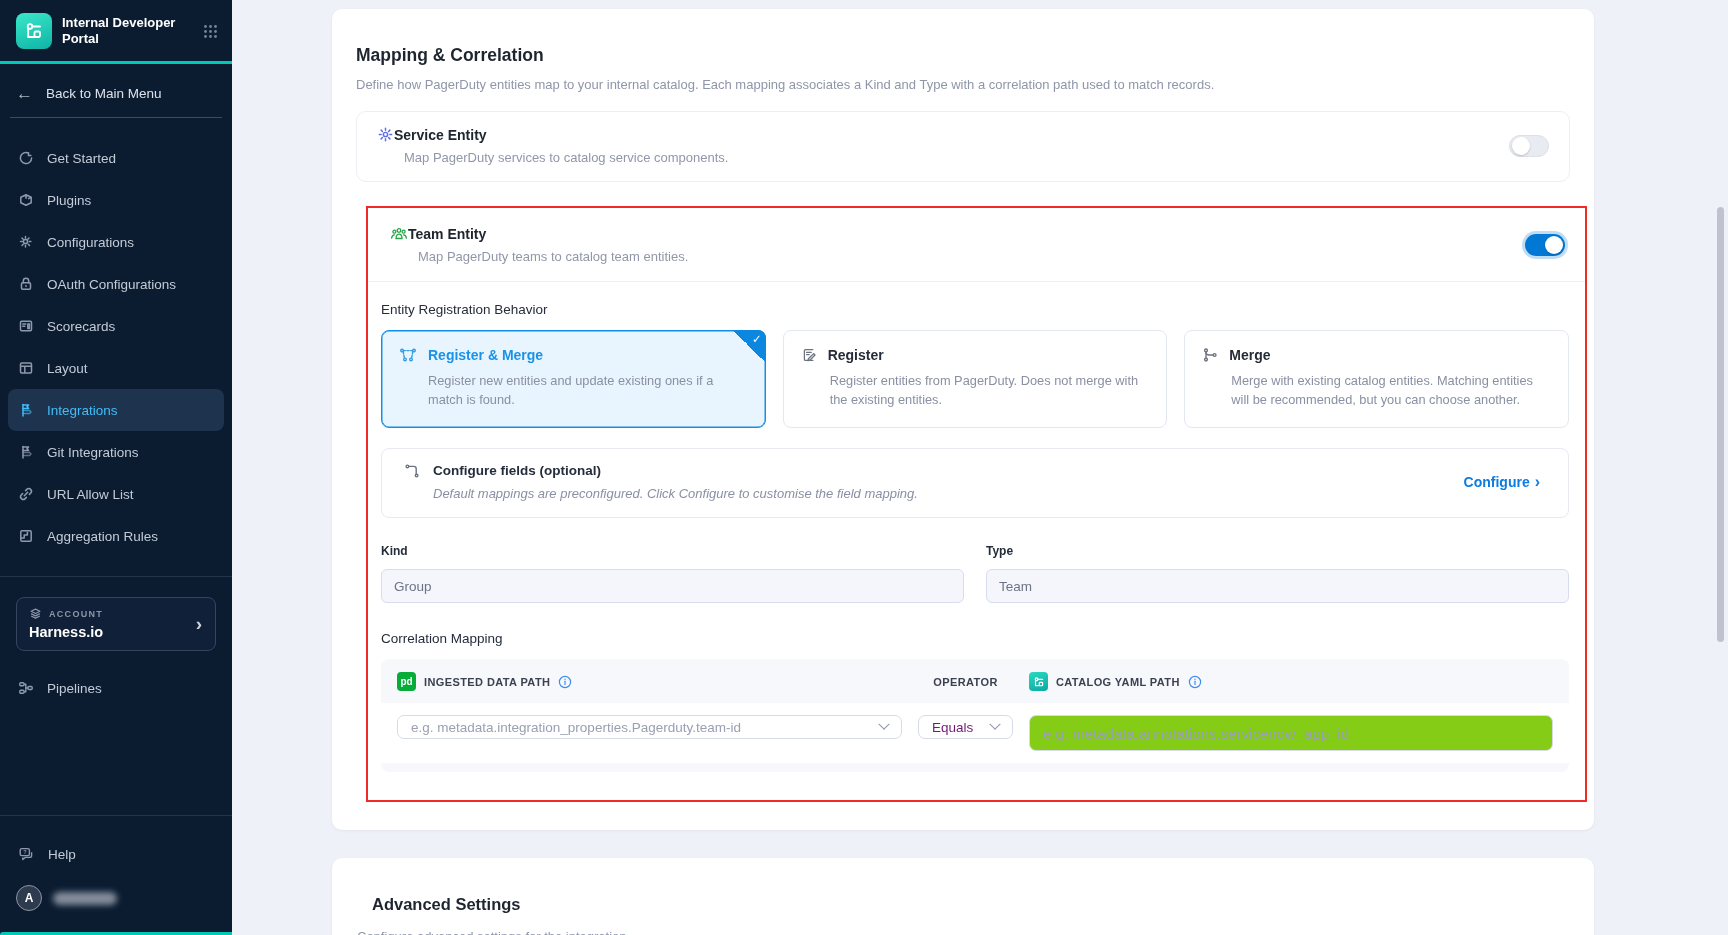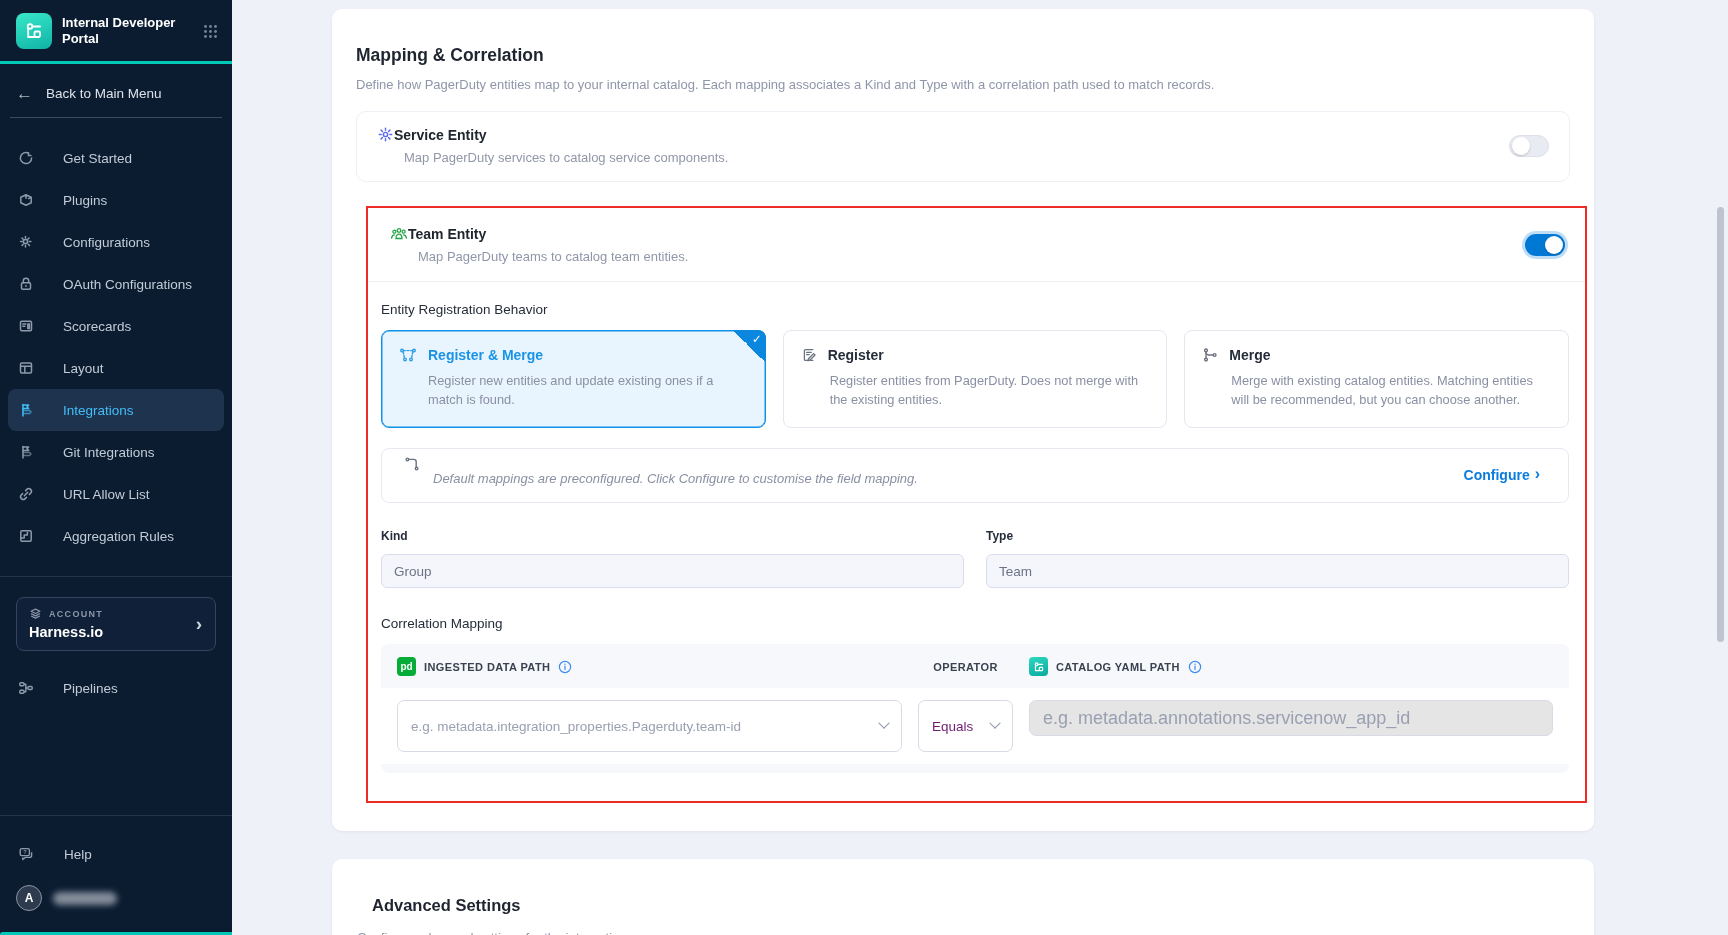--- a/index.html
+++ b/index.html
@@ -36,21 +36,21 @@
   .logo-title { flex:1; font-size:13px; font-weight:bold; color:#fff; line-height:1.25; }
   .grid-ic { color:#77839a; cursor:pointer; }
   .back-row {
     display:flex; align-items:center; gap:13px;
     padding:21px 16px 0; font-size:13.5px; color:#dde2ea; cursor:pointer;
   }
   .back-arrow { font-size:17px; color:#aeb7c4; line-height:1; }
   .back-divider { margin:15px 10px 0; border-bottom:1px solid #3c4b60; }
   .nav { margin-top:19px; }
   .nav-item {
-    display:flex; align-items:center; gap:29px;
+    display:flex; align-items:center; gap:13px;
     height:42px; margin:0 8px; padding:0 10px; border-radius:8px;
     font-size:13.5px; color:#c3cbd7; cursor:pointer; white-space:nowrap;
   }
   .nav-item .ic { color:#8e99ab; flex:none; }
   .nav-item.active { background:#1e334e; color:#43bdf7; }
   .nav-item.active .ic { color:#43bdf7; }
   .side-sep1 { border-top:1px solid #22334a; margin:19px 0 0; }
   .account-card {
     margin:20px 16px 0; padding:9px 40px 10px 12px;
     background:#0f2038; border:1px solid #35455c; border-radius:8px;
@@ -137,30 +137,30 @@
     padding:13px 16px 12px; align-items:center;
   }
   .corr-col { display:flex; align-items:center; gap:8px; }
   .corr-col-label { font-size:11px; font-weight:bold; color:#3a4150; letter-spacing:.4px; }
   .op-head { justify-content:center; }
   .pd-badge { width:19px; height:19px; border-radius:4px; background:#06ac38; color:#fff; font-size:10px; font-weight:bold; display:flex; align-items:center; justify-content:center; flex:none; }
   .cat-badge { width:19px; height:19px; border-radius:4px; background:linear-gradient(160deg,#2bd9c0,#0aa9a0); display:flex; align-items:center; justify-content:center; flex:none; }
   .info-ic { color:#3f8cf3; cursor:pointer; flex:none; }
   .corr-body { background:#fff; padding:12px 16px; display:grid; grid-template-columns:1fr 95px 524px; gap:16px; }
   .dd {
-    height:52px; border:1px solid #d7dbe7; border-radius:7px; background:#fff;
+    height:24px; border:1px solid #d7dbe7; border-radius:7px; background:#fff;
     display:flex; align-items:center; justify-content:space-between;
     padding:0 13px; font-size:13.5px; cursor:pointer;
   }
   .dd-placeholder { color:#9aa0b2; }
   .op-select { color:#701a75; }
   .chev-d { width:8px; height:8px; border-right:1.6px solid #8f97a8; border-bottom:1.6px solid #8f97a8; transform:rotate(45deg) translate(-2px,-2px); }
   .cat-input {
     height:36px; width:100%; border:1px solid #d7dbe7; border-radius:7px;
-    padding:0 13px; font-size:18px; color:#3a4150; background:#e5e5e5;
+    padding:0 13px; font-size:15px; color:#3a4150; background:#84cc16;
     font-family:"Liberation Sans","DejaVu Sans",sans-serif; outline:none;
   }
   .cat-input::placeholder { color:#9aa0b2; }
 
   .card2 { margin-top:28px; padding:22px 25px 0; height:140px; }
   .adv-title { font-size:16.5px; font-weight:bold; color:#1f2530; margin:15px; }
   .adv-sub { font-size:13px; color:#8f96a9; margin-top:12px; }
 
   .scroll-thumb { position:absolute; right:4px; top:207px; width:7px; height:435px; border-radius:4px; background:#bfc3cd; cursor:pointer; }
 </style>
@@ -448,20 +448,21 @@
 
         <div class="configure-box">
           <span class="cfg-ic">
             <svg width="16" height="16" viewBox="0 0 16 16" fill="none" stroke="currentColor" stroke-width="1.4" stroke-linecap="round">
               <circle cx="3.4" cy="3.4" r="1.3"></circle>
                 <circle cx="12.6" cy="12.6" r="1.3"></circle>
               <path d="M4.8 3.4h5a2.4 2.4 0 0 1 2.4 2.4v4.9"></path>
             </svg>
           </span>
           <div class="cfg-texts">
+            <div class="cfg-title">Configure fields (optional)</div>
             <div class="cfg-desc">Default mappings are preconfigured. Click Configure to customise the field mapping.</div>
           </div>
           <div class="configure-link">
             <span>Configure</span>
             <span class="chev-g">›</span>
           </div>
         </div>
 
         <div class="kt-grid">
           <div>

